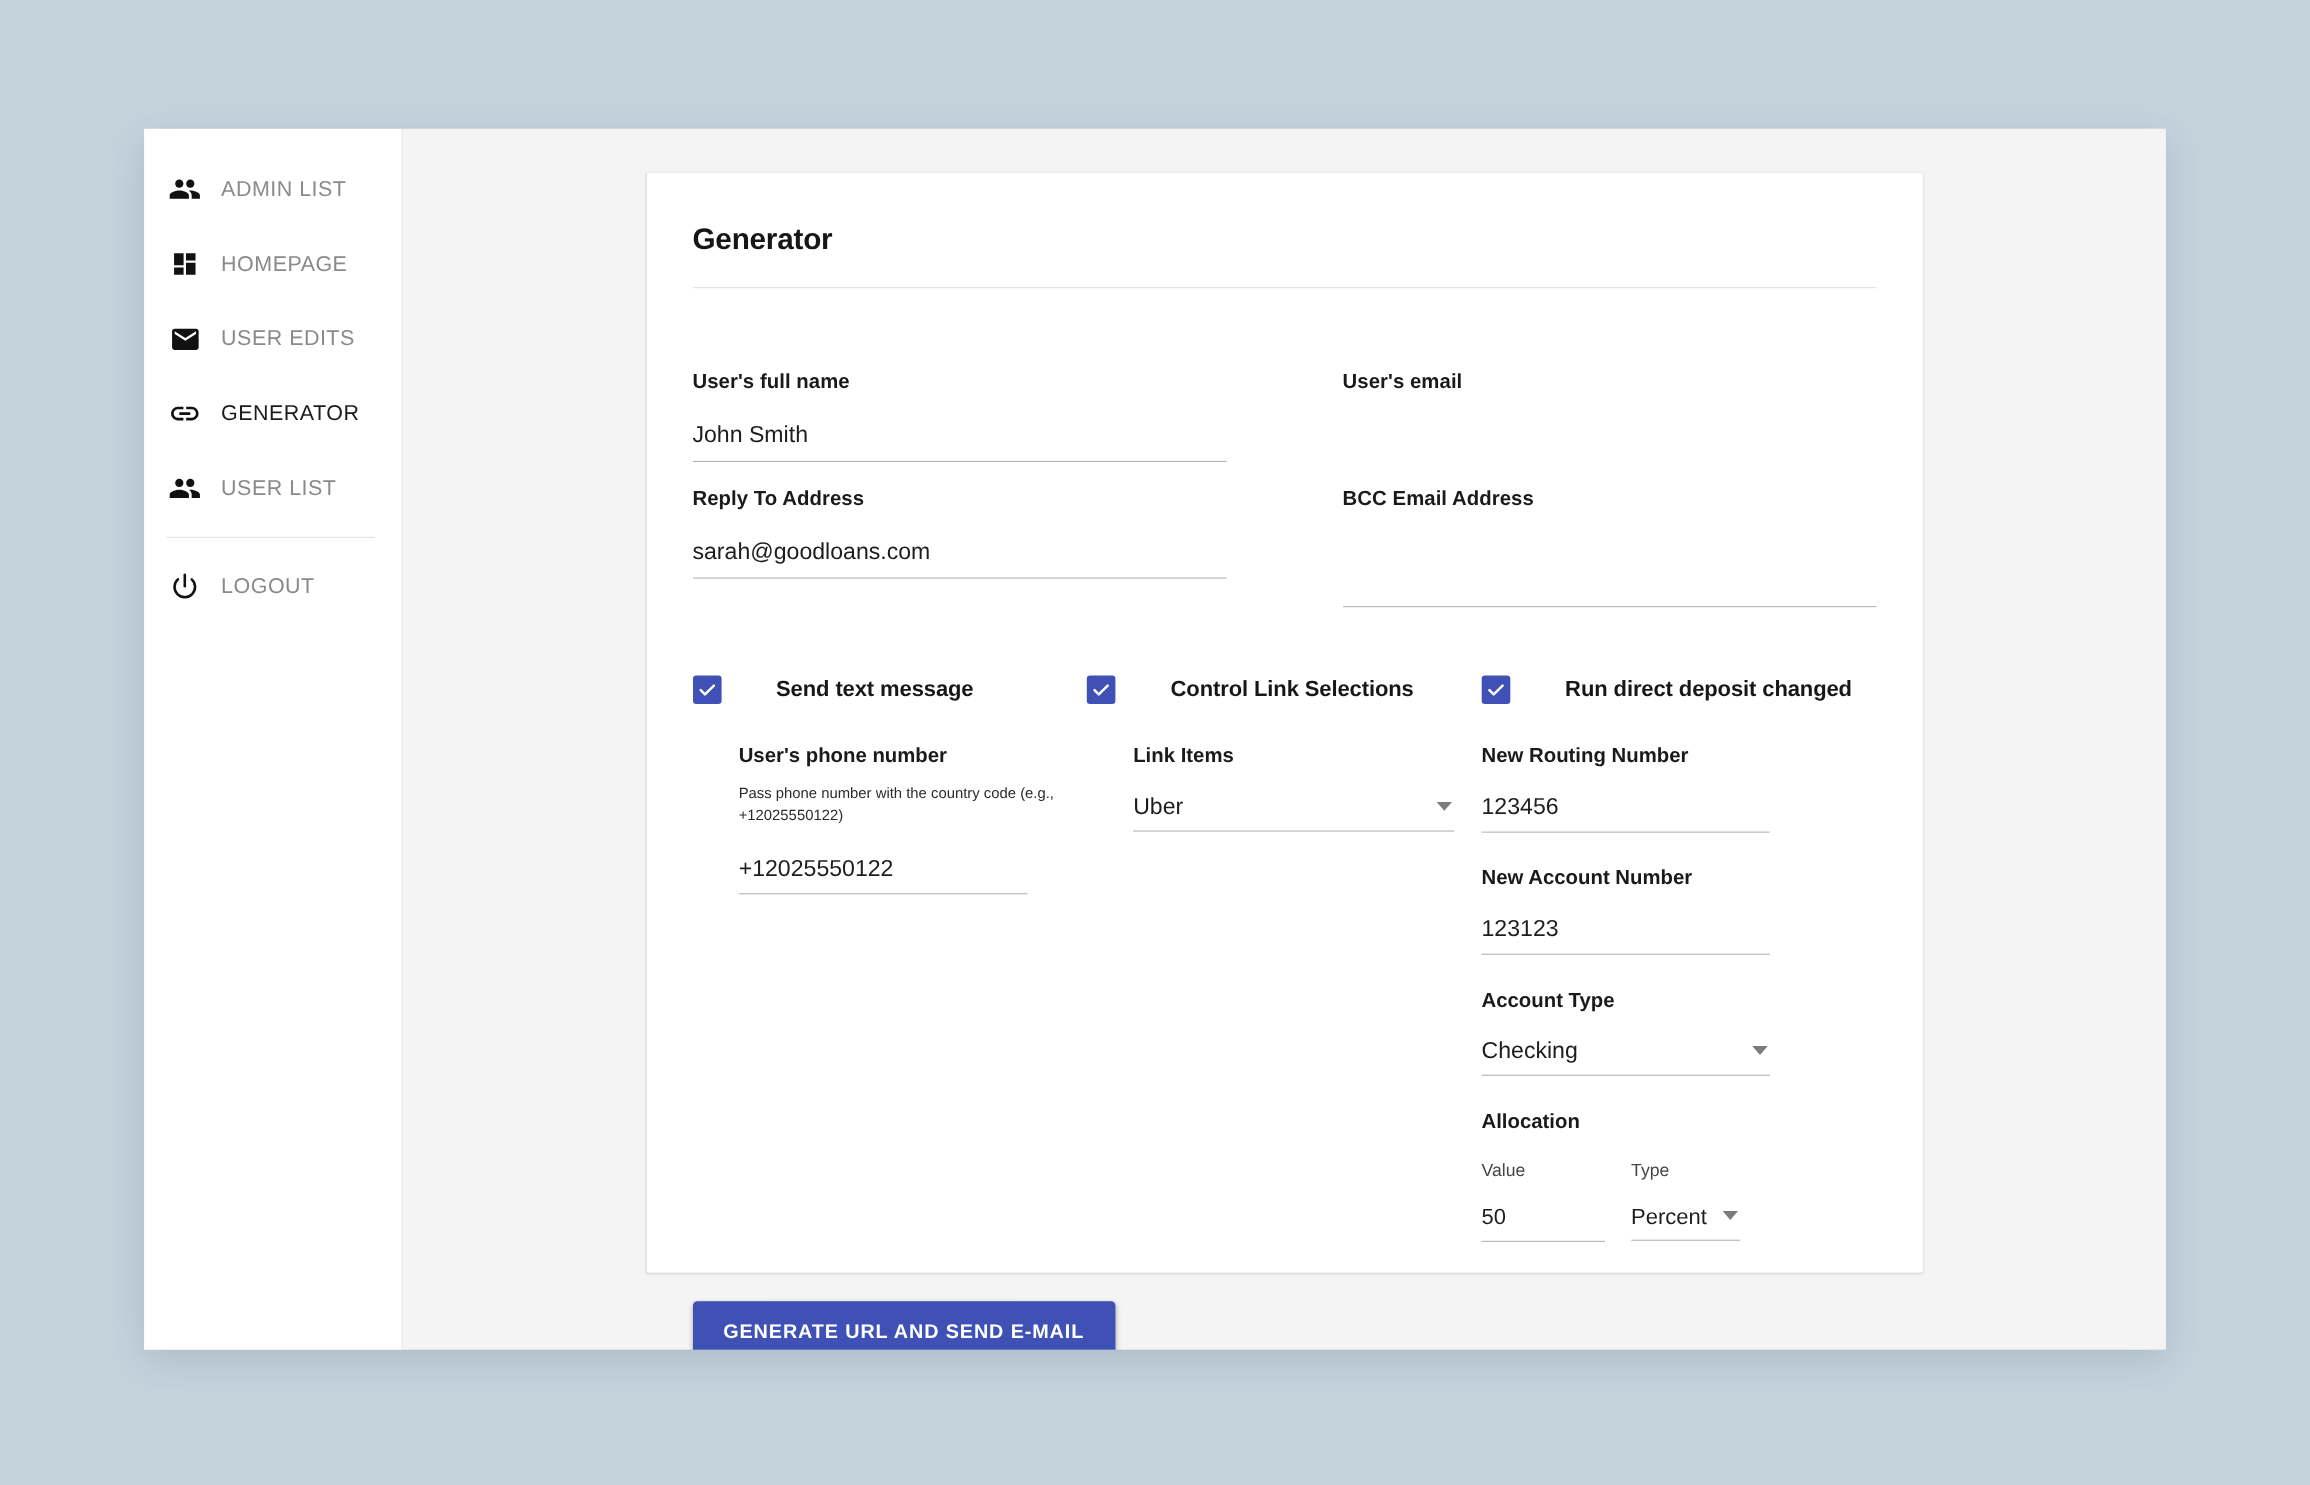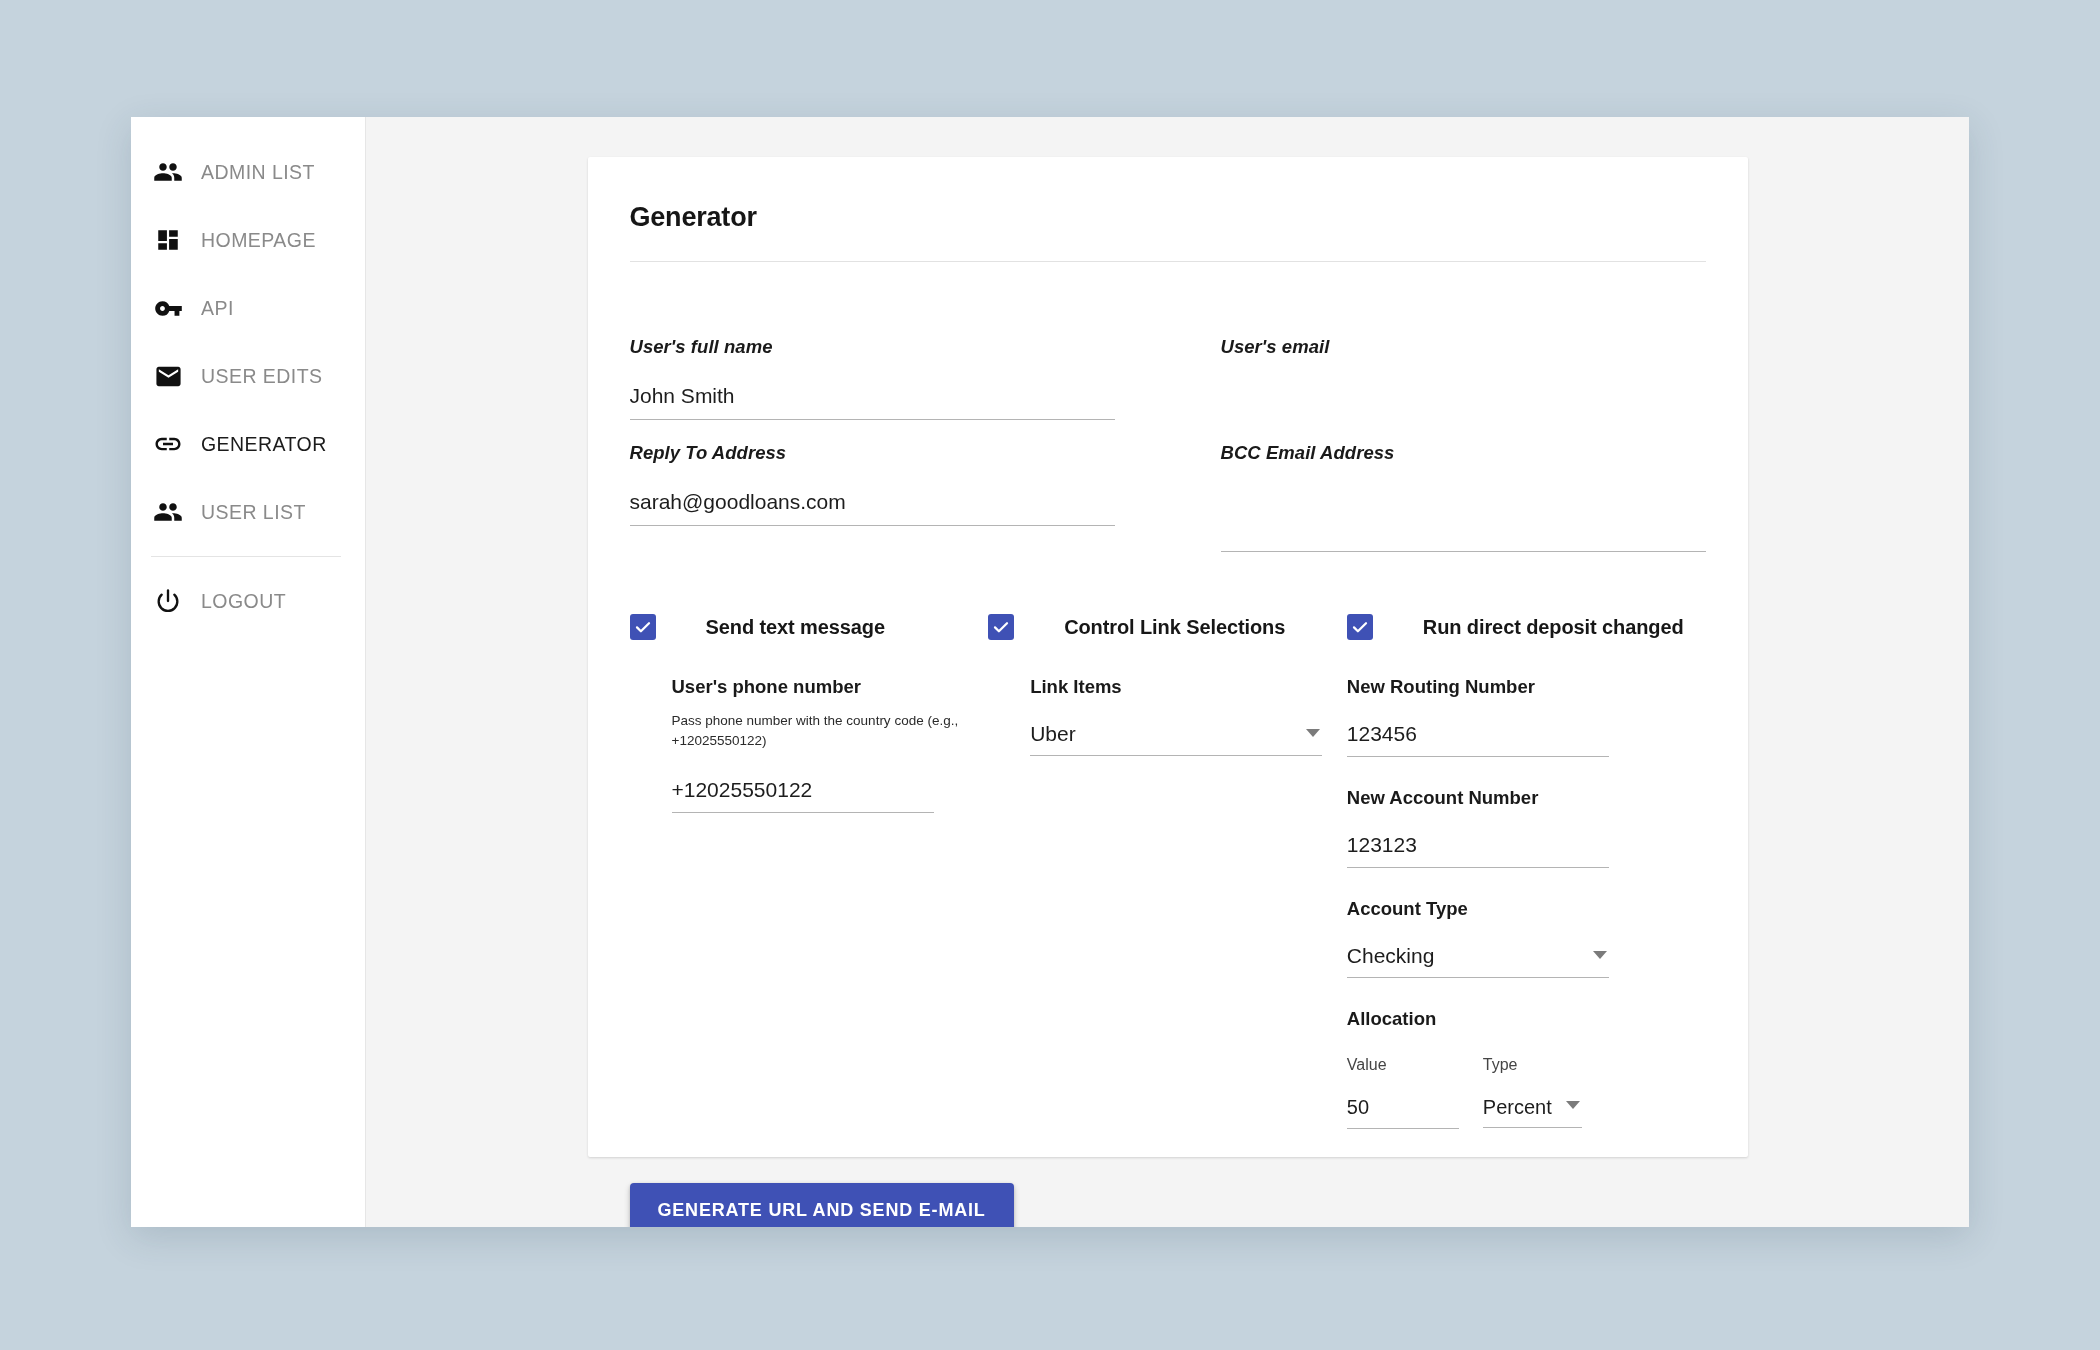--- a/index.html
+++ b/index.html
@@ -119,21 +119,20 @@
     margin-bottom: 22px;
   }
 
   .field-label {
     font-size: 18.5px;
     font-weight: bold;
     color: #1a1a1a;
     letter-spacing: 0.05px;
     margin-bottom: 26px;
     display: block;
-    font-style: italic;
   }
 
   .field-input {
     width: 100%;
     border: none;
     border-bottom: 1px solid #b4b4b4;
     font-family: "Liberation Sans", sans-serif;
     font-size: 21px;
     color: #1d1d1d;
     padding: 0 0 11px 0;
@@ -329,28 +328,20 @@
 
     <div class="nav-item">
       <span class="nav-icon">
         <svg width="26" height="26" viewBox="0 0 24 24" fill="currentColor">
           <path d="M3 13h8V3H3v10zm0 8h8v-6H3v6zm10 0h8V11h-8v10zm0-18v6h8V3h-8z"></path>
         </svg>
       </span>
       <span class="nav-label">HOMEPAGE</span>
     </div>
 
-    <div class="nav-item">
-      <span class="nav-icon">
-        <svg width="29" height="29" viewBox="0 0 24 24" fill="currentColor">
-          <path d="M12.65 10A5.99 5.99 0 0 0 7 6c-3.31 0-6 2.69-6 6s2.69 6 6 6a5.99 5.99 0 0 0 5.65-4H17v4h4v-4h2v-4H12.65zM7 14c-1.1 0-2-.9-2-2s.9-2 2-2 2 .9 2 2-.9 2-2 2z"></path>
-        </svg>
-      </span>
-      <span class="nav-label">API</span>
-    </div>
 
     <div class="nav-item">
       <span class="nav-icon">
         <svg width="29" height="29" viewBox="0 0 24 24" fill="currentColor">
           <path d="M20 4H4c-1.1 0-1.99.9-1.99 2L2 18c0 1.1.9 2 2 2h16c1.1 0 2-.9 2-2V6c0-1.1-.9-2-2-2zm0 4l-8 5-8-5V6l8 5 8-5v2z"></path>
         </svg>
       </span>
       <span class="nav-label">USER EDITS</span>
     </div>
 

